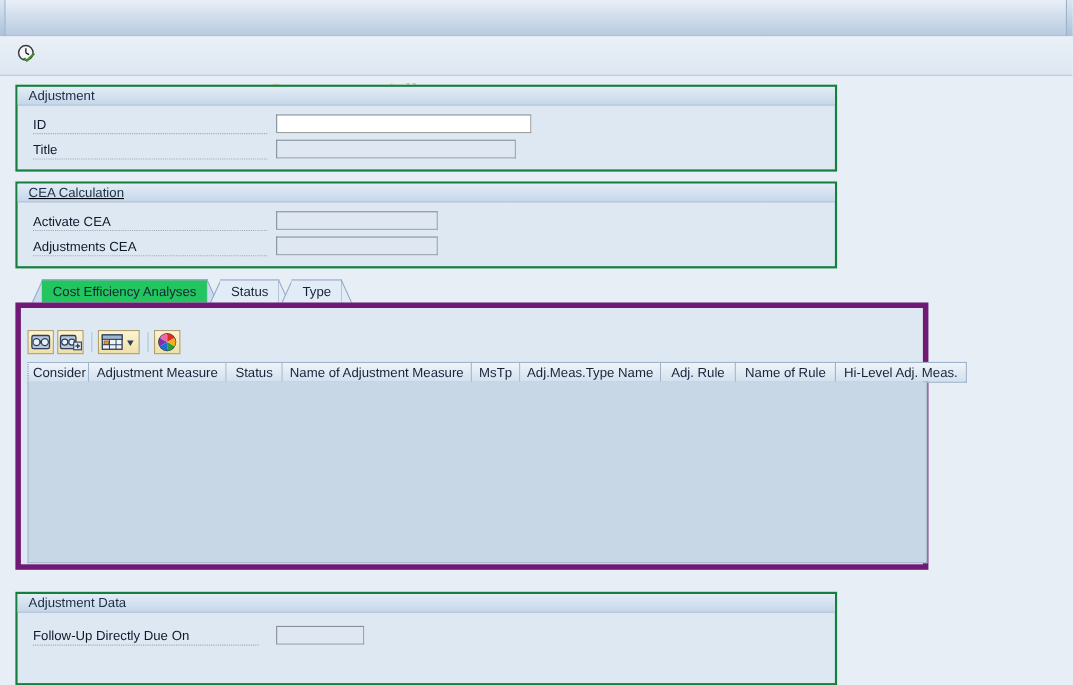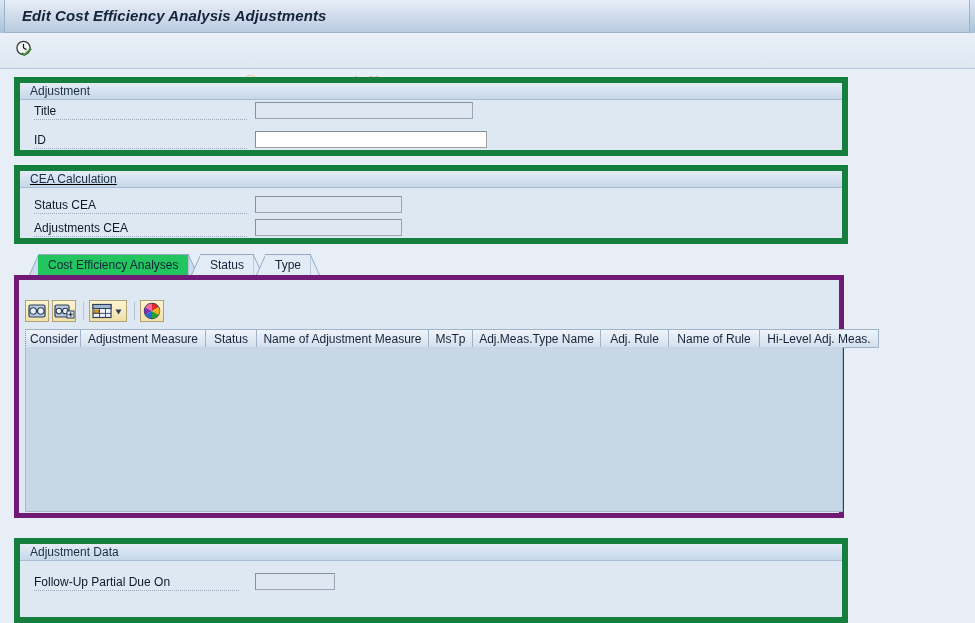--- a/index.html
+++ b/index.html
@@ -74,22 +74,22 @@
     font-size: 21px;
     color: #e8b583;
     white-space: nowrap;
     user-select: none;
   }
 
   
   .panel {
     position: absolute;
     left: 14px;
-    width: 834px;
-    border: 6px solid #15803d;
+    width: 747px;
+    border: 2px solid #15803d;
     background: #dde8f3;
     box-sizing: border-box;
   }
   .panel-head {
     height: 17px;
     background: linear-gradient(to bottom,#e4ecf6 0%, #c5d7e9 100%);
     border-bottom: 1px solid #a9bdd4;
     padding: 1px 0 0 10px;
     font-size: 12px;
     color: #1b2c44;
@@ -251,54 +251,53 @@
     color: #96a2ae;
     white-space: nowrap;
   }
 </style>
 </head>
 <body>
 
 <div id="titlebar">
   <div class="edge-l"></div>
   <div class="edge-r"></div>
-  <div class="title-text">Edit Cost Efficiency Analysis Adjustments</div>
 </div>
 
 <div id="apptoolbar">
   <div class="tb-btn">
     <svg width="24" height="24" viewBox="0 0 24 24" aria-hidden="true">
       <circle cx="10.5" cy="10" r="6.6" fill="#f4f6f8" stroke="#3a3a3a" stroke-width="1.3"></circle>
       <line x1="10.5" y1="10" x2="10.5" y2="5.8" stroke="#1a1a1a" stroke-width="1.2"></line>
       <line x1="10.5" y1="10" x2="13.4" y2="11.6" stroke="#1a1a1a" stroke-width="1.2"></line>
       <path d="M8.5 15.2 L11.4 18.1 L18.4 11.1 L16.6 11.1 L11.4 16.2 L10.1 14.9 Z" fill="#4fa233" stroke="#2f7a1d" stroke-width="0.8"></path>
     </svg>
   </div>
   <div class="watermark">© www.tutorialkart.com</div>
 </div>
 
 <div class="panel" id="panel-adjustment" style="top:77px; height:79px;">
   <div class="panel-head">Adjustment</div>
   <div class="panel-body">
+    <div class="frow" style="margin-top:7px;">
+      <span class="flabel" style="width:213px;">ID</span>
+      <input class="finput edit" style="left: 235px; top: 1px; width: 232px;" type="text" value="">
+    </div>
     <div class="frow" style="margin-top:1px;">
       <span class="flabel" style="width:213px;">Title</span>
       <input class="finput ro" style="left: 235px; top: 1px; width: 218px;" type="text" readonly="" value="">
-    </div>
-    <div class="frow" style="margin-top:7px;">
-      <span class="flabel" style="width:213px;">ID</span>
-      <input class="finput edit" style="left: 235px; top: 1px; width: 232px;" type="text" value="">
     </div>
   </div>
 </div>
 
 <div class="panel" id="panel-cea" style="top:165px; height:79px;text-decoration:underline;">
   <div class="panel-head">CEA Calculation</div>
   <div class="panel-body">
     <div class="frow" style="margin-top:7px;">
-      <span class="flabel" style="width:213px;">Status CEA</span>
+      <span class="flabel" style="width:213px;">Activate CEA</span>
       <input class="finput ro" style="left: 235px; top: 1px; width: 147px;" type="text" readonly="" value="">
     </div>
     <div class="frow" style="margin-top:1px;">
       <span class="flabel" style="width:213px;">Adjustments CEA</span>
       <input class="finput ro" style="left: 235px; top: 1px; width: 147px;" type="text" readonly="" value="">
     </div>
   </div>
 </div>
 
 <div id="tabstrip">
@@ -366,17 +365,17 @@
   </div>
 
   <div id="gridheader"><span class="gcell first" style="width: 56px;"><span>Consider</span></span><span class="gcell" style="width: 125px;"><span>Adjustment Measure</span></span><span class="gcell" style="width: 51px;"><span>Status</span></span><span class="gcell" style="width: 172px;"><span>Name of Adjustment Measure</span></span><span class="gcell" style="width: 44px;"><span>MsTp</span></span><span class="gcell" style="width: 128px;"><span>Adj.Meas.Type Name</span></span><span class="gcell" style="width: 68px;"><span>Adj. Rule</span></span><span class="gcell" style="width: 91px;"><span>Name of Rule</span></span><span class="gcell" style="width: 119px;"><span>Hi-Level Adj. Meas.</span></span></div>
   <div id="gridbody"></div>
 </div>
 
 <div class="panel" id="panel-additional" style="top:538px; height:85px;">
   <div class="panel-head">Adjustment Data</div>
   <div class="panel-body">
     <div class="frow" style="margin-top:11px;">
-      <span class="flabel" style="width:205px;">Follow-Up Partial Due On</span>
+      <span class="flabel" style="width:205px;">Follow-Up Directly Due On</span>
       <input class="finput ro" style="left: 235px; top: 1px; width: 80px;" type="text" readonly="" value="">
     </div>
   </div>
 </div>
 
 </body></html>

